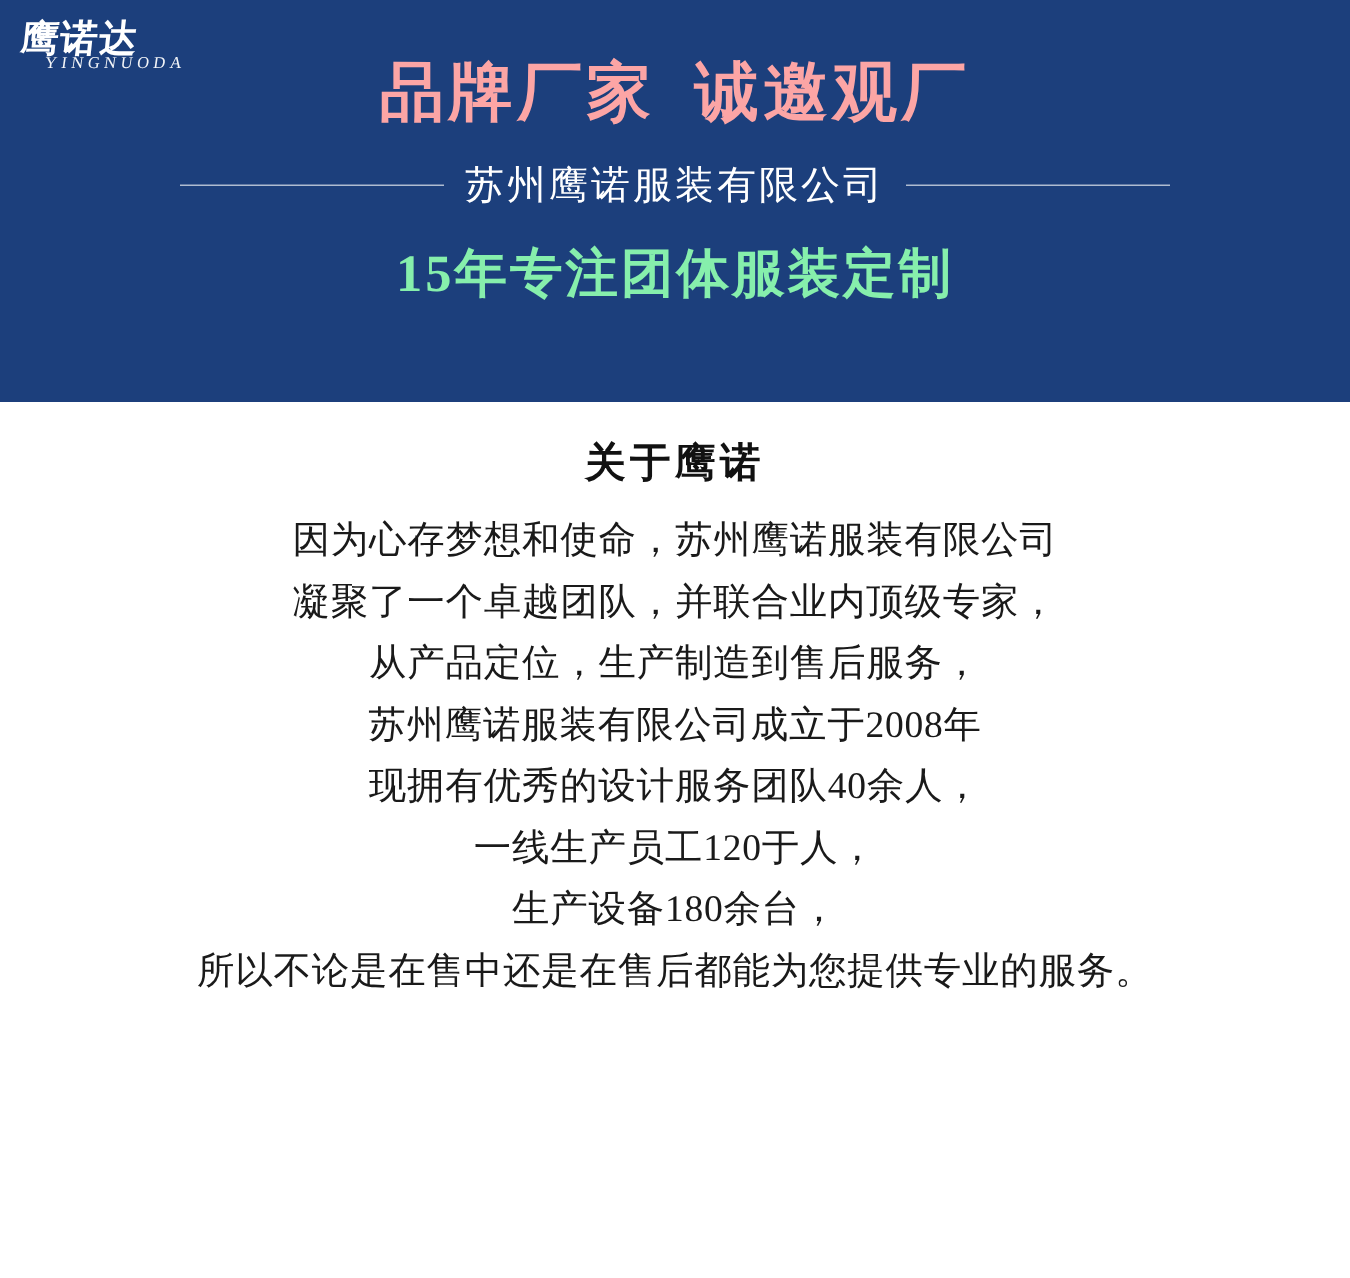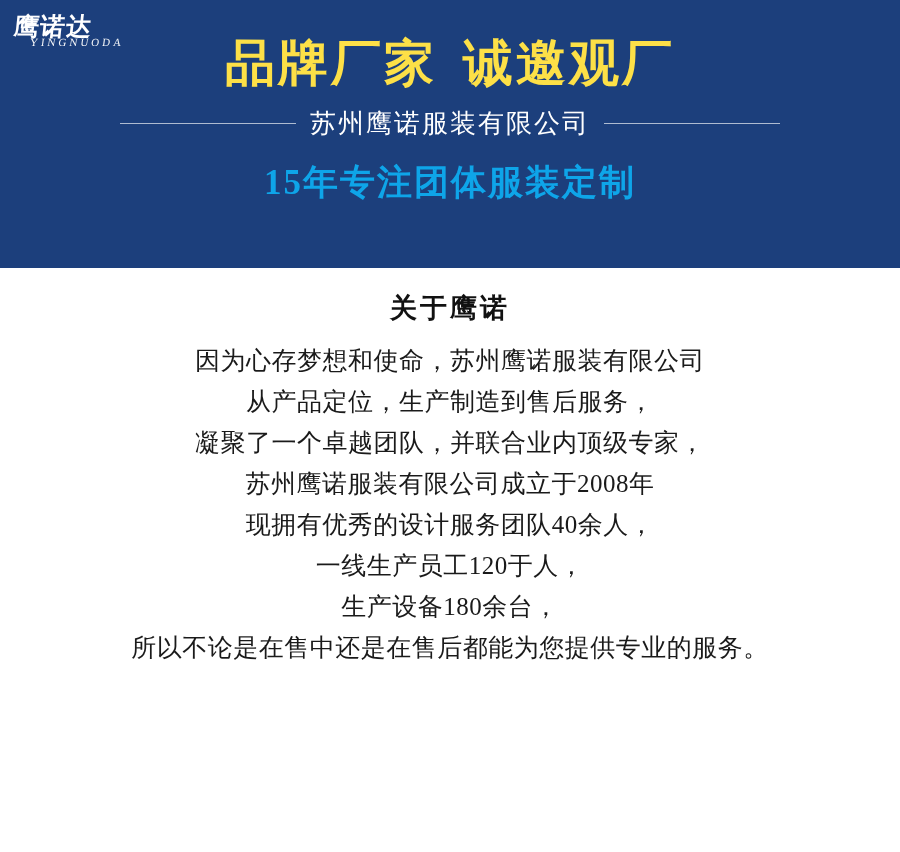--- a/index.html
+++ b/index.html
@@ -63,23 +63,23 @@
     top: 0;
     width: 900px;
     height: 268px;
     display: flex;
     flex-direction: column;
     align-items: center;
     justify-content: flex-start;
   }
   .banner-title {
     margin-top: 36px;
-    color: #fde047;
+    color: #fca5a5;
     font-family: "Liberation Serif", serif;
-    font-size: 50px;
+    font-size: 43px;
     font-weight: bold;
     letter-spacing: 3px;
     line-height: 54px;
     white-space: nowrap;
   }
   .banner-title .gap {
     display: inline-block;
     width: 26px;
   }
   .banner-subwrap {
@@ -98,21 +98,21 @@
     flex: 0 0 auto;
     padding: 0 14px;
     color: #ffffff;
     font-family: "Liberation Serif", serif;
     font-size: 26px;
     letter-spacing: 2px;
     white-space: nowrap;
   }
   .banner-tagline {
     margin-top: 18px;
-    color: #0ea5e9;
+    color: #86efac;
     font-family: "Liberation Serif", serif;
     font-size: 35px;
     font-weight: bold;
     letter-spacing: 2px;
     white-space: nowrap;
   }
 
   
   .about {
     width: 900px;
@@ -171,22 +171,22 @@
       </div>
 
       <div class="banner-tagline">15年专注团体服装定制</div>
     </div>
   </div>
 
   <div class="about">
     <div class="about-heading">关于鹰诺</div>
     <div class="about-lines">
       <div class="about-line">因为心存梦想和使命，苏州鹰诺服装有限公司</div>
+      <div class="about-line">凝聚了一个卓越团队，并联合业内顶级专家，</div>
       <div class="about-line">从产品定位，生产制造到售后服务，</div>
-      <div class="about-line">凝聚了一个卓越团队，并联合业内顶级专家，</div>
       <div class="about-line">苏州鹰诺服装有限公司成立于2008年</div>
       <div class="about-line">现拥有优秀的设计服务团队40余人，</div>
       <div class="about-line">一线生产员工120于人，</div>
       <div class="about-line">生产设备180余台，</div>
       <div class="about-line">所以不论是在售中还是在售后都能为您提供专业的服务。</div>
     </div>
   </div>
 
 </div>
 

